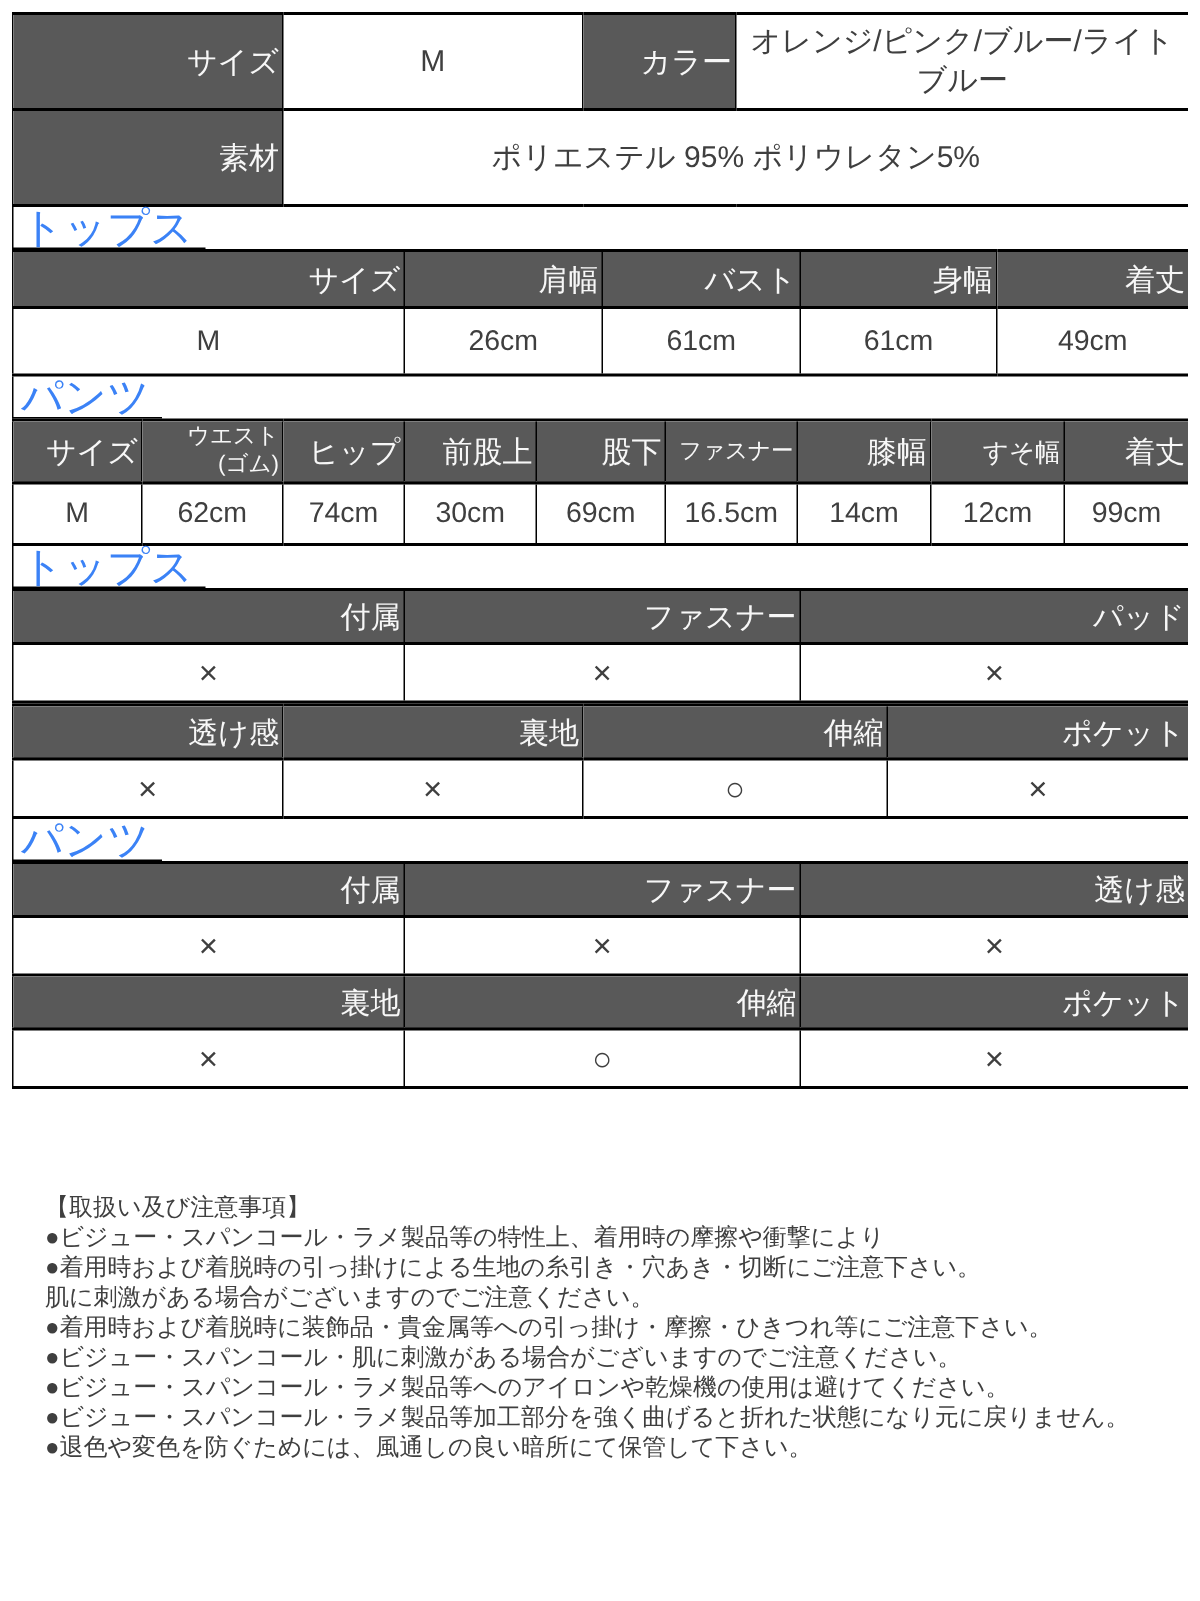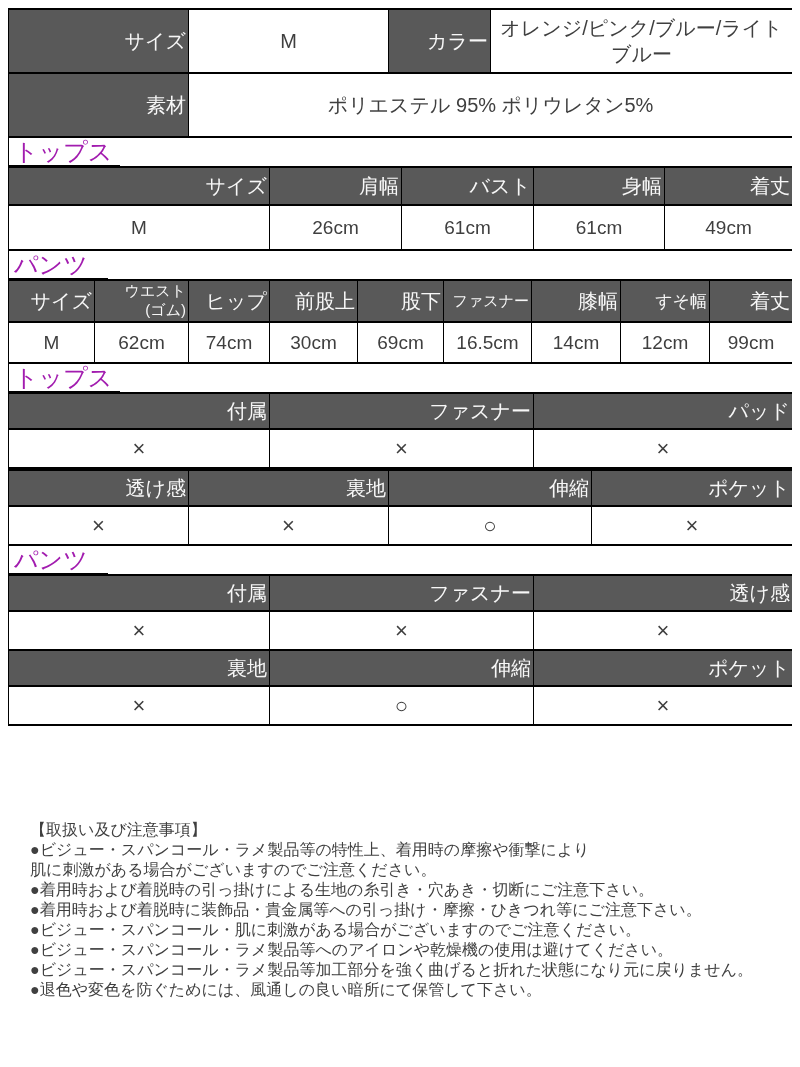--- a/index.html
+++ b/index.html
@@ -46,30 +46,30 @@
   .h-ps th { height: 40px; }
   .h-ps td { height: 39px; }
   .feat th { height: 34px; }
   .feat td { height: 37px; }
 
   .label-row { margin: 0; padding: 0; line-height: 0; }
   .section-label {
     display: inline-block;
     border-left: 1px solid #000;
     border-bottom: 1px solid #000;
-    color: #a21caf;
-    font-size: 24px;
+    color: #3b82f6;
+    font-size: 28px;
     line-height: 26px;
     min-width: 100px;
     padding: 1px 8px 0 5px;
     box-sizing: border-box;
   }
 
   .notes {
-    margin: 94px 0 0 22px;
+    margin: 70px 0 0 22px;
     color: #3f3f3f;
     font-size: 16px;
     line-height: 20px;
   }
   .notes div { white-space: nowrap; }
 </style>
 </head>
 <body>
 
 <table class="h-main">
@@ -238,20 +238,20 @@
     <td class="val mark">×</td>
     <td class="val mark">○</td>
     <td class="val mark">×</td>
   </tr>
 </tbody>
   </table>
 
 <div class="notes">
   <div>【取扱い及び注意事項】</div>
   <div>●ビジュー・スパンコール・ラメ製品等の特性上、着用時の摩擦や衝撃により</div>
+  <div>●着用時および着脱時の引っ掛けによる生地の糸引き・穴あき・切断にご注意下さい。</div>
   <div>肌に刺激がある場合がございますのでご注意ください。</div>
-  <div>●着用時および着脱時の引っ掛けによる生地の糸引き・穴あき・切断にご注意下さい。</div>
   <div>●着用時および着脱時に装飾品・貴金属等への引っ掛け・摩擦・ひきつれ等にご注意下さい。</div>
   <div>●ビジュー・スパンコール・肌に刺激がある場合がございますのでご注意ください。</div>
   <div>●ビジュー・スパンコール・ラメ製品等へのアイロンや乾燥機の使用は避けてください。</div>
   <div>●ビジュー・スパンコール・ラメ製品等加工部分を強く曲げると折れた状態になり元に戻りません。</div>
   <div>●退色や変色を防ぐためには、風通しの良い暗所にて保管して下さい。</div>
 </div>
 
 </body></html>

